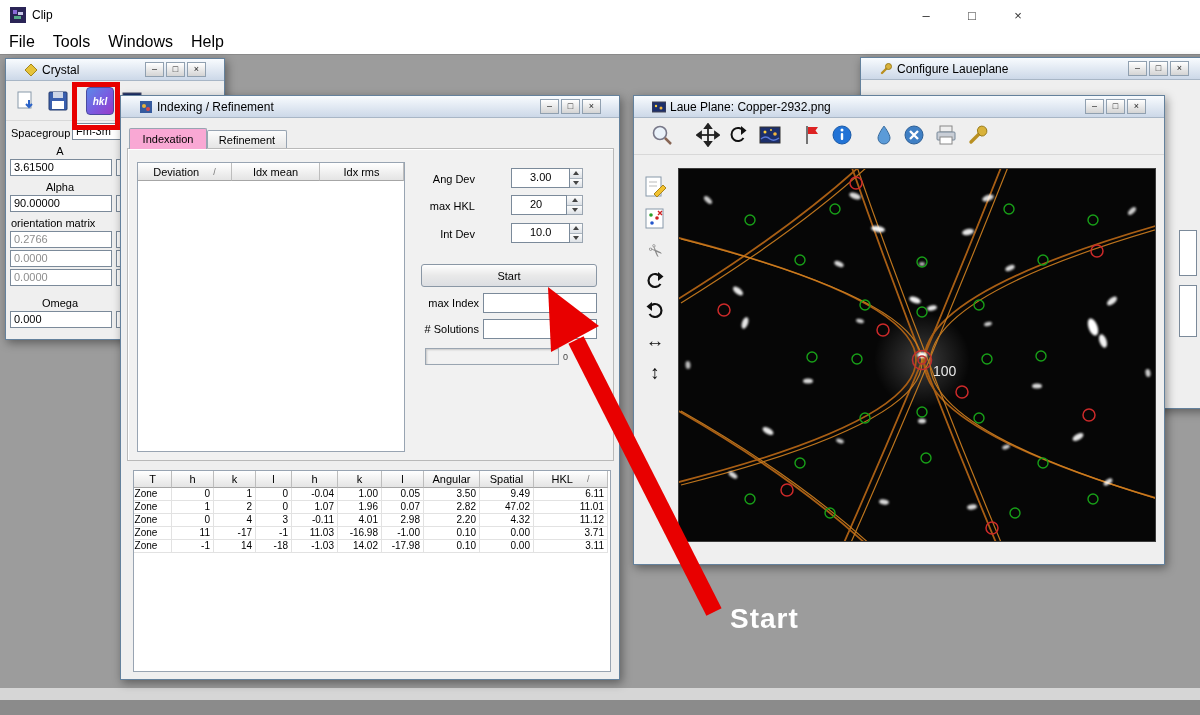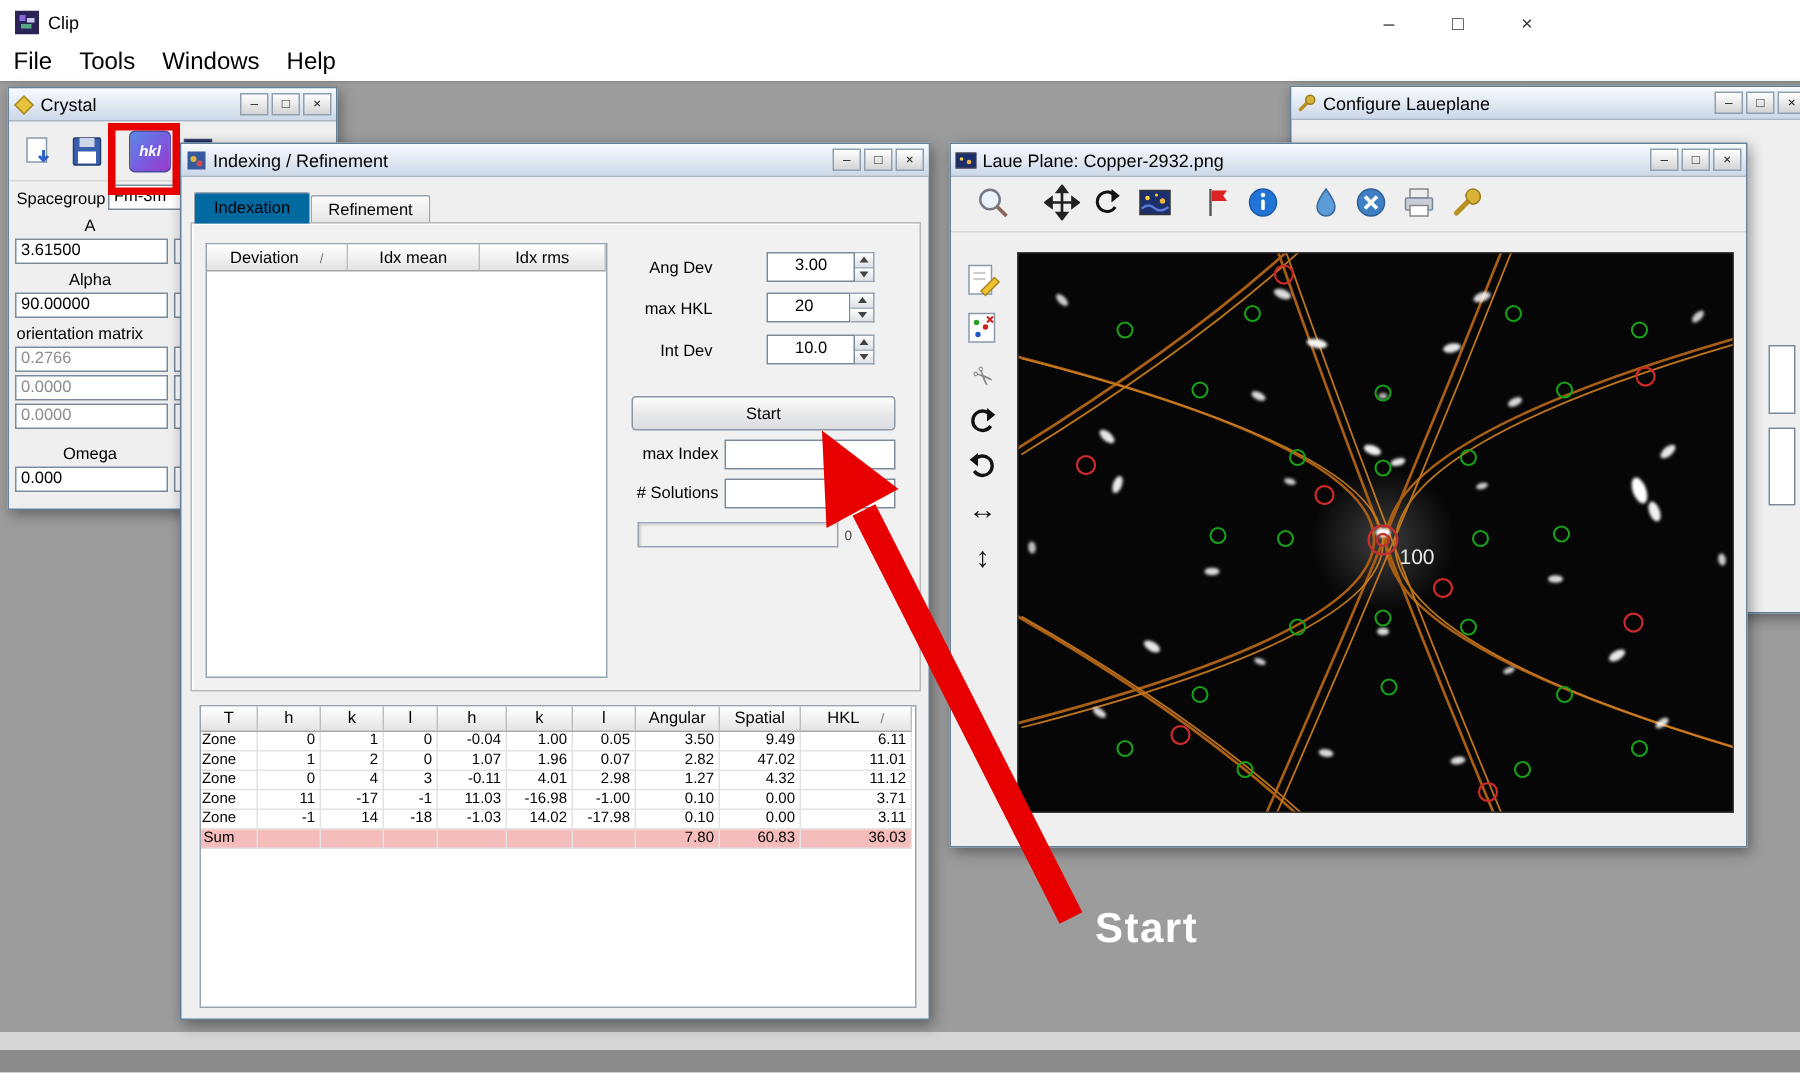--- a/index.html
+++ b/index.html
@@ -9,36 +9,36 @@
 #main-title{font-size:12px;color:#000;margin-left:6px}
 #main-controls{margin-left:auto;display:flex}
 .main-ctl{width:46px;height:30px;display:flex;align-items:center;justify-content:center;font-size:13px;color:#333}
 #menubar{position:absolute;left:0;top:30px;width:1200px;height:24px;background:#fff;display:flex;align-items:center;font-size:16px;z-index:1}
 .menu-item{padding:4px 9px;color:#000}
 #mdi{position:absolute;left:0;top:54px;width:1200px;height:634px;background:#9c9c9c;border-top:1px solid #8a8a8a}
 #status-strip{position:absolute;left:0;top:688px;width:1200px;height:12px;background:#d6d6d6}
 #task-band{position:absolute;left:0;top:700px;width:1200px;height:15px;background:#8b8b8b}
 
 .win{position:absolute;background:#efefef;border:1px solid #64819c;box-shadow:2px 3px 9px rgba(0,0,0,.4)}
-.wtb{height:22px;background:linear-gradient(#f8fbfe,#ccd8e8);border-bottom:1px solid #a8b6c6;display:flex;align-items:center;padding:0 3px;gap:4px;position:relative}
+.wtb{height:22px;background:linear-gradient(#f8fbfe,#ccd8e8);border-bottom:1px solid #a8b6c6;display:flex;align-items:center;padding:0 18px;gap:4px;position:relative}
 .wtb-title{font-size:12px;color:#000;white-space:nowrap;overflow:hidden}
 .wtb-btns{margin-left:auto;display:flex;gap:2px}
 .wbtn{width:19px;height:15px;background:linear-gradient(#ffffff,#d4d4d4);border:1px solid #90a0b0;font-size:9px;line-height:12px;text-align:center;color:#222}
 .mini{width:14px;height:14px;flex:0 0 auto}
 .lab{position:absolute;font-size:11px;color:#000;white-space:nowrap}
 .field{position:absolute;background:#fff;border:1px solid #7b8a9a;font-size:11px;padding:1px 3px;white-space:nowrap;overflow:hidden;color:#000}
 .field.gray{color:#8d8d8d}
 .colhead{position:absolute;font-size:11px;text-align:center;color:#000}
 .divider{position:absolute;background:#d8d8d8}
 
 .cicon{position:absolute;width:28px;height:28px;display:flex;align-items:center;justify-content:center}
 .hkl-icon{background:linear-gradient(135deg,#5a8ae8 0%,#7a5ae0 55%,#9a3ac8 100%);border:1px solid #4a4aa0;border-radius:4px;color:#fff;font-size:10px;font-style:italic;font-weight:bold}
 
 .tab{position:absolute;font-size:11px;display:flex;align-items:center;justify-content:center;background:linear-gradient(#fcfcfc,#e4e4e4);border:1px solid #98a4b2;border-bottom:none;border-radius:2px 2px 0 0;color:#000}
-.tab.active{background:#0369a1;z-index:3}
+.tab.active{background:#f9a8d4;z-index:3}
 .pane{position:absolute;background:#f1f1f1;border:1px solid #b9b9b9;box-shadow:inset 1px 1px 0 #fff}
 
 .hdrcell{background:linear-gradient(#ffffff,#e4e4e4);border-right:1px solid #bdbdbd;border-bottom:1px solid #a6a6a6;font-size:11px;display:flex;align-items:center;justify-content:center;gap:14px;color:#000;overflow:hidden}
 .sortch{font-size:9px;color:#777}
 .sol-table{position:absolute;background:#fff;border:1px solid #98a4b2}
 .sol-head{display:grid;grid-template-columns:94px 88px 84px;height:18px}
 .mk-table{position:absolute;background:#fff;border:1px solid #98a4b2;overflow:hidden}
 .mk-row{display:grid;grid-template-columns:38px 42px 42px 36px 46px 44px 42px 56px 54px 74px;height:13px}
 .mk-row.hd{height:17px}
 .mkc{font-size:10px;line-height:12px;border-right:1px solid #e2e2e2;border-bottom:1px solid #e2e2e2;text-align:right;padding-right:3px;overflow:hidden;color:#000}
@@ -295,21 +295,21 @@
         <div class="mkc">11.01</div>
     </div>
     <div class="mk-row">
       <div class="mkc">Zone</div>
         <div class="mkc">0</div>
         <div class="mkc">4</div>
         <div class="mkc">3</div>
         <div class="mkc">-0.11</div>
         <div class="mkc">4.01</div>
         <div class="mkc">2.98</div>
-        <div class="mkc">1.27</div>
+        <div class="mkc">2.20</div>
         <div class="mkc">4.32</div>
         <div class="mkc">11.12</div>
     </div>
     <div class="mk-row">
       <div class="mkc">Zone</div>
         <div class="mkc">11</div>
         <div class="mkc">-17</div>
         <div class="mkc">-1</div>
         <div class="mkc">11.03</div>
         <div class="mkc">-16.98</div>
@@ -322,32 +322,20 @@
       <div class="mkc">Zone</div>
         <div class="mkc">-1</div>
         <div class="mkc">14</div>
         <div class="mkc">-18</div>
         <div class="mkc">-1.03</div>
         <div class="mkc">14.02</div>
         <div class="mkc">-17.98</div>
         <div class="mkc">0.10</div>
         <div class="mkc">0.00</div>
         <div class="mkc">3.11</div>
-    </div>
-    <div class="mk-row sum">
-      <div class="mkc">Sum</div>
-        <div class="mkc"></div>
-        <div class="mkc"></div>
-        <div class="mkc"></div>
-        <div class="mkc"></div>
-        <div class="mkc"></div>
-        <div class="mkc"></div>
-        <div class="mkc">7.80</div>
-        <div class="mkc">60.83</div>
-        <div class="mkc">36.03</div>
     </div>
   </div>
 </div>
 
 <div class="win" style="left:633px;top:95px;width:532px;height:470px;z-index:5">
   <div class="wtb">
     <svg class="mini">
         <rect x="0" y="2" width="14" height="10" fill="#1c2f6b" stroke="#445"></rect>
         <circle cx="4" cy="6" r="1.2" fill="#ffd23e"></circle>
         <circle cx="9" cy="8" r="1.5" fill="#f4b63c"></circle>

